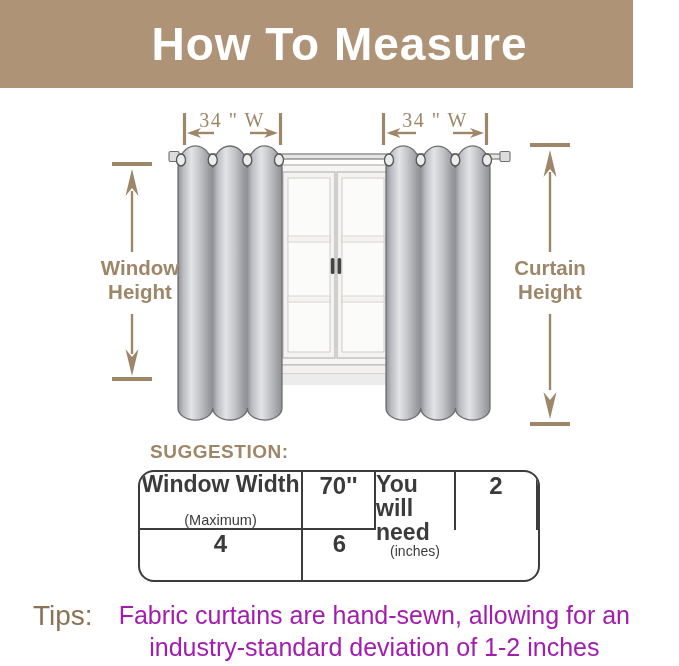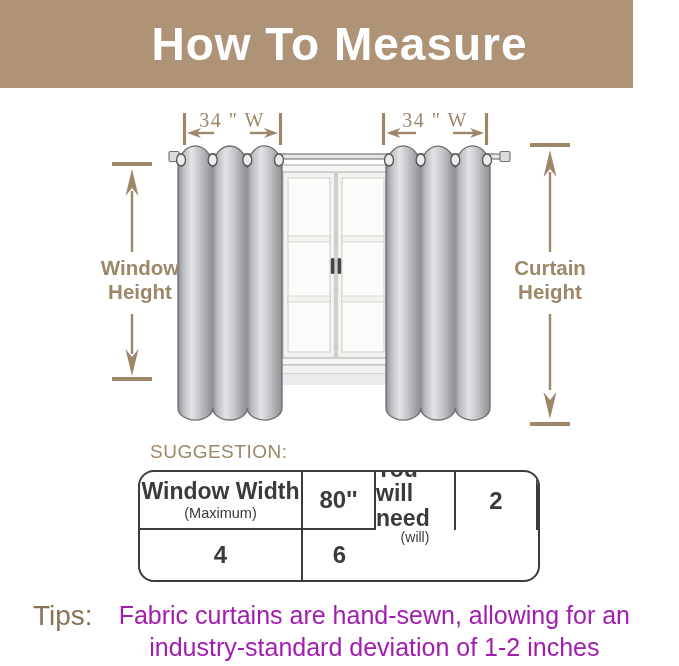--- a/index.html
+++ b/index.html
@@ -15,30 +15,30 @@
   .header h1{
     margin:0;color:#ffffff;font-size:46px;font-weight:bold;letter-spacing:1px;
   }
   
   .diagram{position:absolute;left:0;top:88px;width:679px;height:352px;}
   .lbl34{font-family:"Liberation Serif",serif;font-size:20px;fill:#9e8668;letter-spacing:1.5px;}
   .lblHeight{font-family:"Liberation Sans",sans-serif;font-size:20.5px;font-weight:bold;fill:#9e8668;}
   
   .suggestion-label{
     position:absolute;left:150px;top:441px;
-    font-size:19px;font-weight:normal;letter-spacing:.5px;color:#9e8668;
+    font-size:19px;font-weight:bold;letter-spacing:.5px;color:#9e8668;
   }
   .stable{
     position:absolute;left:138px;top:470px;width:402px;height:112px;
     border:2.2px solid #3c3c3c;border-radius:16px;overflow:hidden;
     display:grid;grid-template-columns:163px 73px 80px 1fr;grid-template-rows:58px 1fr;
     background:#fff;box-sizing:border-box;
   }
   .cell{
-    display:flex;flex-direction:column;align-items:center;justify-content:center;
+    display:flex;flex-direction:column;align-items:center;justify-content:space-between;
     border-right:2px solid #3c3c3c;border-bottom:2px solid #3c3c3c;color:#3b3b3b;
   }
   .cell.lastcol{border-right:none;}
   .cell.lastrow{border-bottom:none;}
   .th-main{font-size:23px;font-weight:bold;line-height:1.05;}
   .th-sub{font-size:14.5px;margin-top:2px;}
   .th-sub.tight{margin-top:-1px;font-size:14px;}
   .val{font-size:24px;font-weight:bold;}
   
   .tips{
@@ -163,25 +163,25 @@
   </svg>
 
   <div class="suggestion-label">SUGGESTION:</div>
 
   <div class="stable">
     <div class="cell">
       <span class="th-main">Window Width</span>
       <span class="th-sub">(Maximum)</span>
     </div>
     <div class="cell">
-      <span class="val">80''</span>
+      <span class="val">70''</span>
     </div>
     <div class="cell lastrow">
       <span class="th-main">You will need</span>
-      <span class="th-sub tight">(will)</span>
+      <span class="th-sub tight">(inches)</span>
     </div>
     <div class="cell lastrow">
       <span class="val">2</span>
     </div>
     <div class="cell lastrow">
       <span class="val">4</span>
     </div>
     <div class="cell lastrow lastcol">
       <span class="val">6</span>
     </div>

